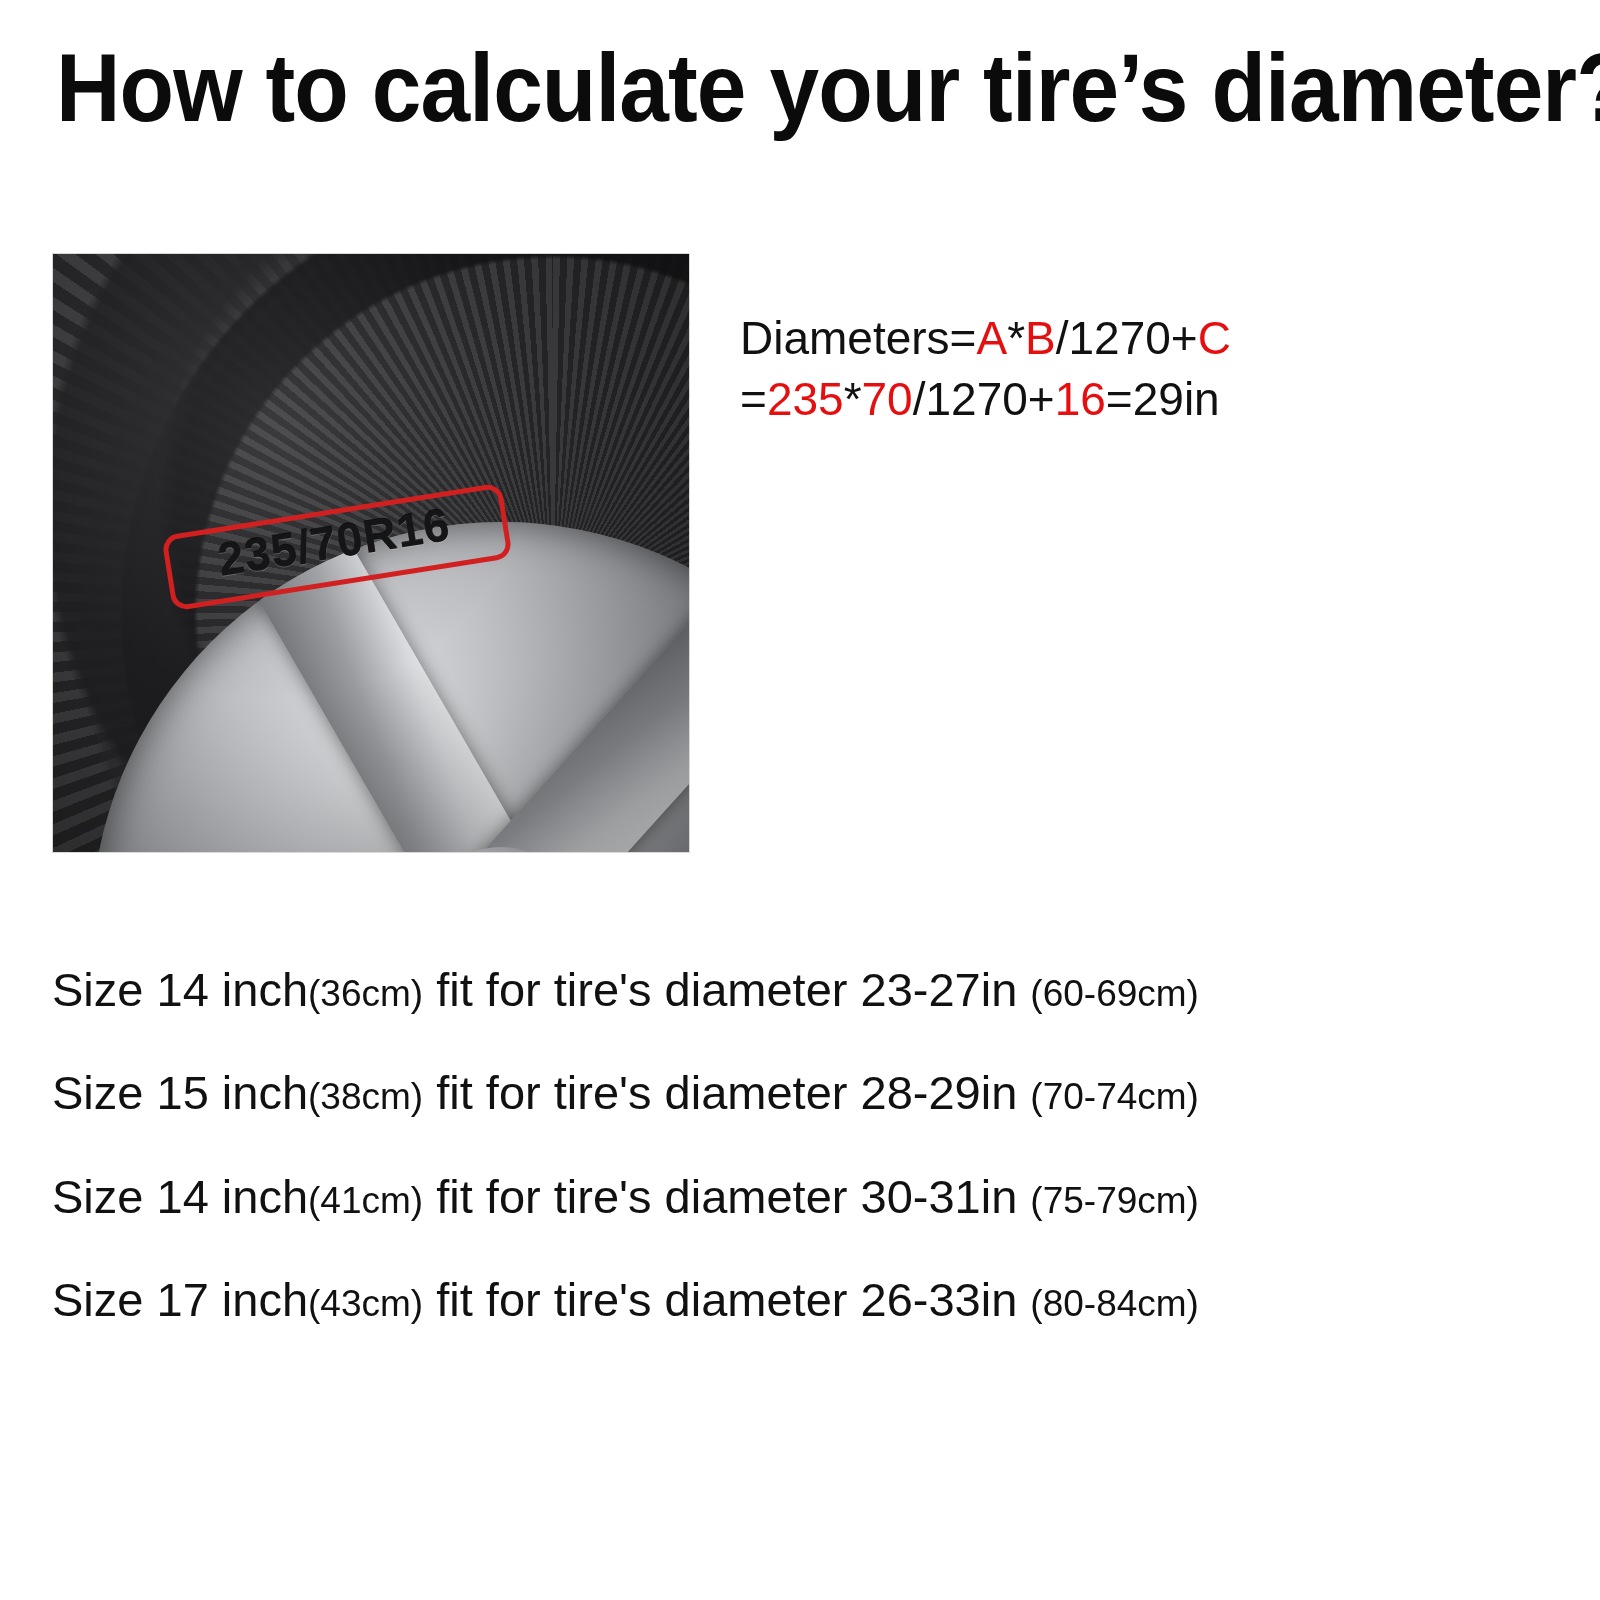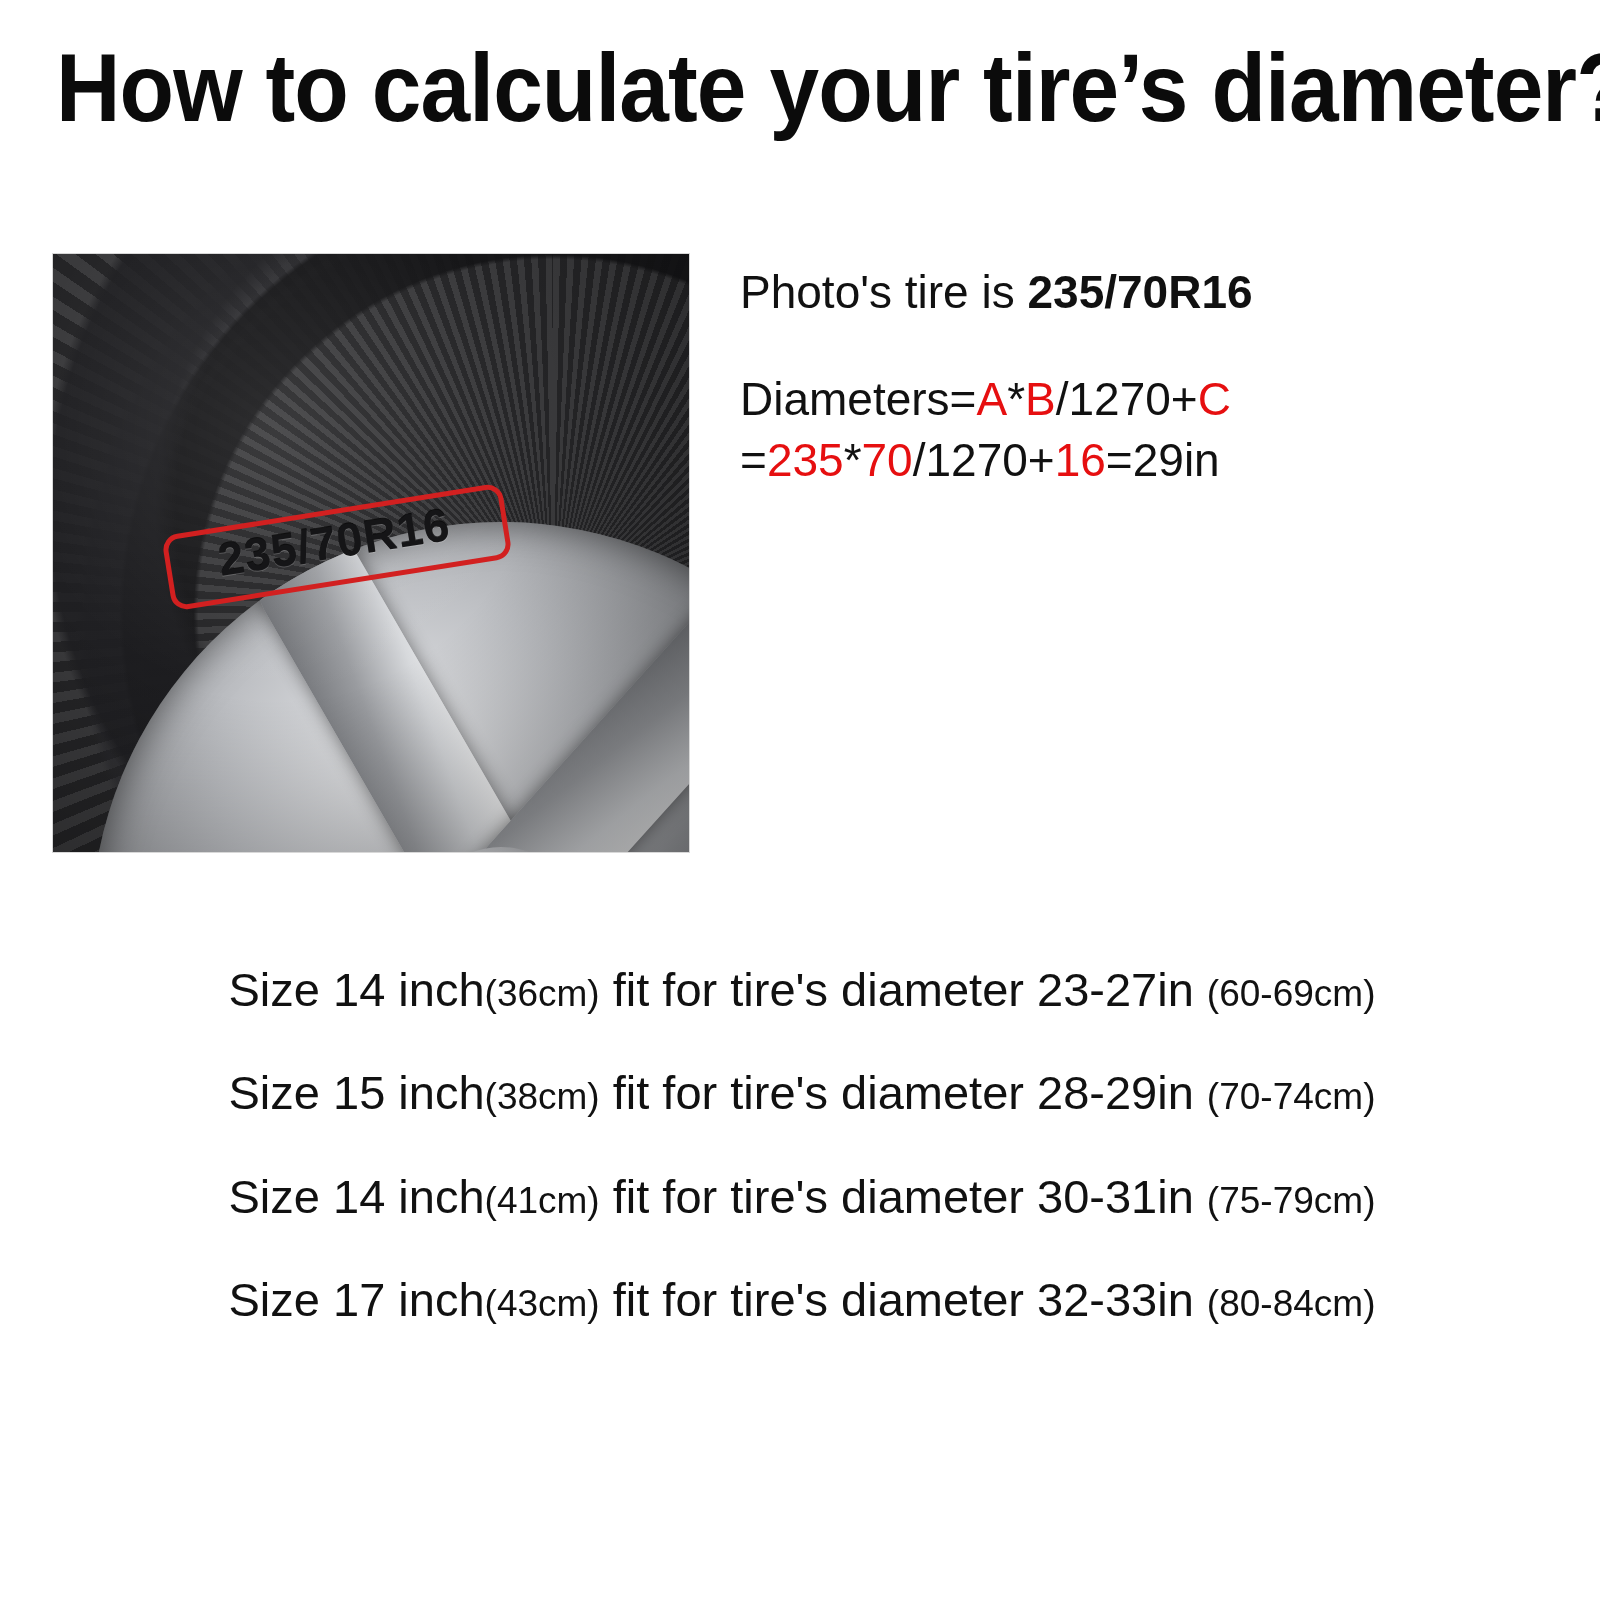--- a/index.html
+++ b/index.html
@@ -182,21 +182,20 @@
     left: 52px;
     top: 965px;
     width: 1500px;
   }
   .size-row {
     font-size: 47px;
     line-height: 1.05;
     white-space: nowrap;
     margin-bottom: 54px;
     color: #111111;
-    text-align: center;
   }
   .size-row .sm {
     font-size: 37px;
   }
 </style>
 </head>
 <body>
 
 <div class="page">
 
@@ -212,23 +211,20 @@
       <div class="spoke" style="transform: rotate(222deg);"></div>
 
       <div class="hub"></div>
     </div>
     <div class="photo-vignette"></div>
     <div class="code-badge"></div>
     <div class="code-text">235/70R16</div>
   </div>
 
   <div class="formula">
-    <div class="ln">
-      <span>Photo's tire is </span><span class="bold">235/70R16</span>
-    </div>
 
     <div class="gap"></div>
 
     <div class="ln">
       <span>Diameters=</span><span class="red">A</span><span>*</span><span class="red">B</span><span>/1270+</span><span class="red">C</span>
     </div>
     <div class="ln">
       <span>=</span><span class="red">235</span><span>*</span><span class="red">70</span><span>/1270+</span><span class="red">16</span><span>=29in</span>
     </div>
 
@@ -240,17 +236,17 @@
     <div class="size-row">
       <span>Size 14 inch</span><span class="sm">(36cm)</span><span> fit for tire's diameter 23-27in </span><span class="sm">(60-69cm)</span>
     </div>
     <div class="size-row">
       <span>Size 15 inch</span><span class="sm">(38cm)</span><span> fit for tire's diameter 28-29in </span><span class="sm">(70-74cm)</span>
     </div>
     <div class="size-row">
       <span>Size 14 inch</span><span class="sm">(41cm)</span><span> fit for tire's diameter 30-31in </span><span class="sm">(75-79cm)</span>
     </div>
     <div class="size-row">
-      <span>Size 17 inch</span><span class="sm">(43cm)</span><span> fit for tire's diameter 32-33in </span><span class="sm">(80-84cm)</span>
+      <span>Size 17 inch</span><span class="sm">(43cm)</span><span> fit for tire's diameter 26-33in </span><span class="sm">(80-84cm)</span>
     </div>
   </div>
 
 </div>
 
 </body></html>

